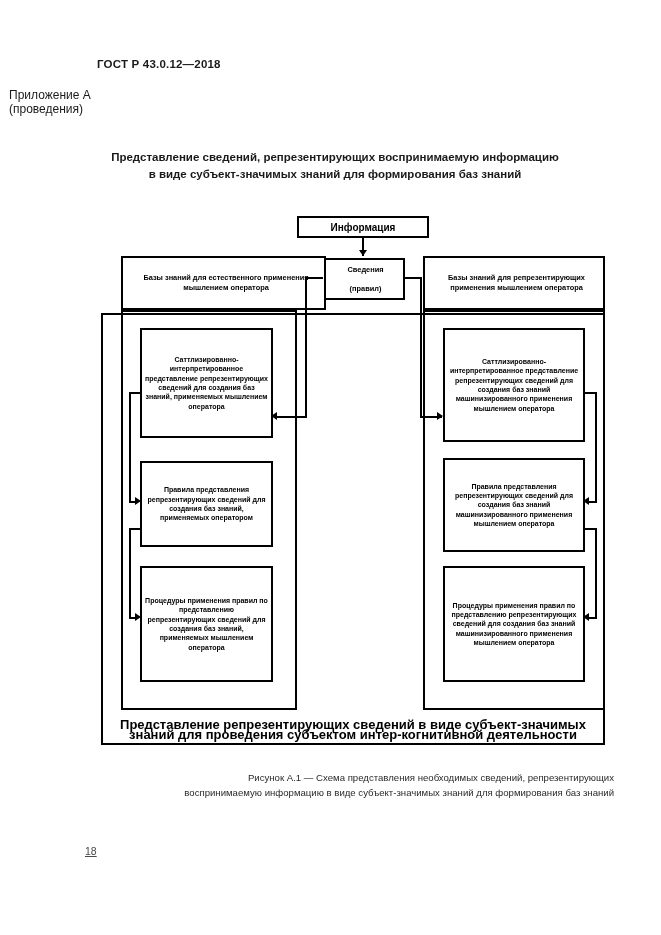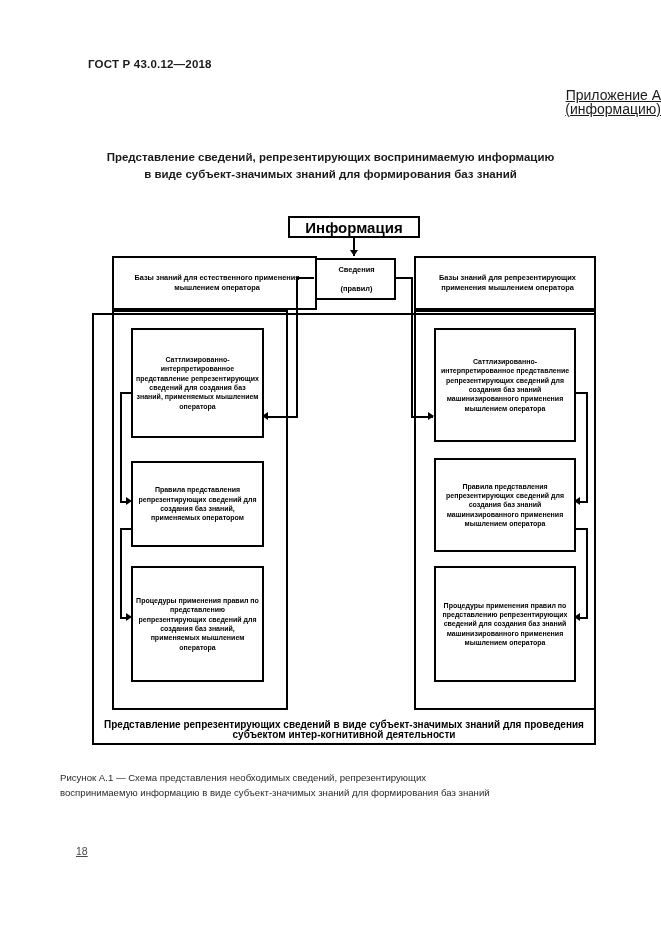--- a/index.html
+++ b/index.html
@@ -1,43 +1,43 @@
 <!DOCTYPE html>
 <html><head>
 <meta charset="utf-8">
 <style>
   html,body{margin:0;padding:0;background:#ffffff;}
   body{
     width:661px;height:935px;position:relative;overflow:hidden;
     font-family:"Liberation Sans", sans-serif;
     color:#1a1a1a;
   }
-  .page{position:absolute;inset:0;}
+  .page{position:absolute;inset:0;margin-left:9px;}
 
   
   .std-no{
     position:absolute;left:88px;top:58px;
     font-size:11.5px;font-weight:bold;letter-spacing:.2px;
     white-space:nowrap;
   }
   .annex{
     position:absolute;left:0;right:0;top:88px;
-    text-align:right;font-size:14px;line-height:14px;text-decoration:underline;
+    text-align:left;font-size:12px;line-height:14px;
   }
   .doc-title{
     position:absolute;left:0;right:0;top:149px;
     text-align:center;font-size:11.5px;font-weight:bold;line-height:17px;
   }
   .page-num{
     position:absolute;left:76px;top:845px;
     font-size:10.5px;color:#4a4a4a;text-decoration:underline;
   }
   .caption{
     position:absolute;left:60px;width:545px;top:771px;
-    text-align:left;font-size:9.6px;line-height:14.5px;color:#2a2a2a;
+    text-align:right;font-size:9.6px;line-height:14.5px;color:#2a2a2a;
   }
 
   
   .figure{position:absolute;left:0;top:0;width:661px;height:760px;}
 
   
   .bx{
     position:absolute;box-sizing:border-box;
     background:#fff;border:2px solid #000;
     display:flex;align-items:center;justify-content:center;
@@ -57,35 +57,35 @@
   .lnh{height:1.6px;}
   .lnv{width:1.6px;}
 
   
   .ar{position:absolute;width:0;height:0;}
   .ar-down{border-left:4px solid transparent;border-right:4px solid transparent;border-top:6px solid #000;}
   .ar-right{border-top:4px solid transparent;border-bottom:4px solid transparent;border-left:6px solid #000;}
   .ar-left{border-top:4px solid transparent;border-bottom:4px solid transparent;border-right:6px solid #000;}
 
   
-  .t-info{font-size:15px;line-height:11px;}
+  .t-info{font-size:10px;line-height:11px;}
   .t-head{font-size:7.4px;line-height:9.6px;padding-left:8px;}
   .t-inner{font-size:7.0px;line-height:9.3px;}
-  .t-foot{font-size:10px;line-height:10px;}
+  .t-foot{font-size:13px;line-height:10px;}
 </style>
 </head>
 <body>
 
 <div class="page">
 
   <div class="std-no">ГОСТ Р 43.0.12—2018</div>
 
   <div class="annex">
     <div>Приложение А</div>
-    <div>(информацию)</div>
+    <div>(проведения)</div>
   </div>
 
   <div class="doc-title">
     <div>Представление сведений, репрезентирующих воспринимаемую информацию</div>
     <div>в виде субъект-значимых знаний для формирования баз знаний</div>
   </div>
 
   <div class="figure">
 
     <div class="bx t-info" style="left:288px;top:216px;width:132px;height:22px;">

